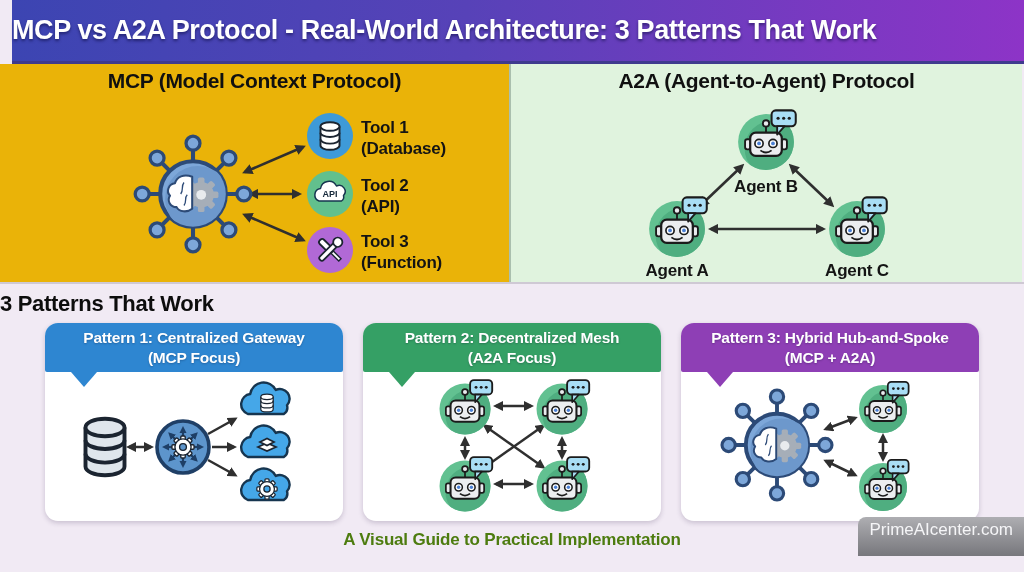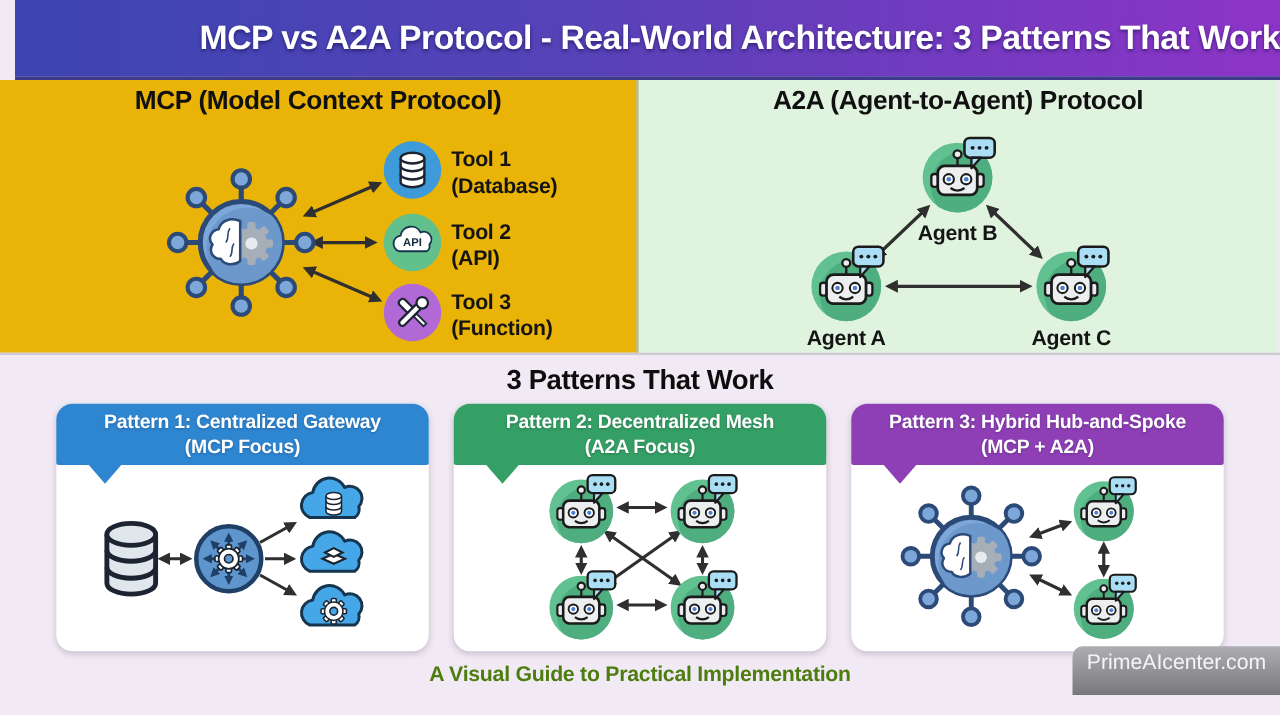--- a/index.html
+++ b/index.html
@@ -1,40 +1,40 @@
 <!DOCTYPE html>
 <html><head>
 <meta charset="utf-8">
 <style>
   * { box-sizing: border-box; }
   html, body { margin: 0; padding: 0; width: 1024px; height: 572px; overflow: hidden;
     font-family: "Liberation Sans", sans-serif; background: #f1eaf4; }
 
   
   .banner { height: 64px; background: linear-gradient(90deg, #3c45b2 0%, #5742b8 45%, #8d34c7 100%);
-    display: flex; align-items: center; justify-content: flex-end; border-bottom: 3px solid #3f3a8e; margin-left: 12px; }
+    display: flex; align-items: center; justify-content: flex-start; border-bottom: 3px solid #3f3a8e; margin-left: 12px; }
   .banner h1 { margin: 0; color: #ffffff; font-size: 27px; font-weight: 700; letter-spacing: -0.4px;
     text-shadow: 0 2px 3px rgba(10,10,60,0.55); }
 
   
   .panels { display: flex; height: 218px; }
   .panel { height: 100%; display: flex; flex-direction: column; }
   .panel-mcp { width: 511px; background: #eab308; border-right: 2px solid #aabfae; }
   .panel-a2a { width: 511px; background: #e0f3de; }
   .panel-title { margin: 5px 0 0 0; text-align: center; font-size: 21px; font-weight: 700;
     color: #101010; letter-spacing: -0.3px; }
   .panel svg { display: block; }
 
   svg text { font-family: "Liberation Sans", sans-serif; }
   .node-label { font-size: 17px; font-weight: 600; fill: #141414; letter-spacing: -0.2px; }
   .api-text { font-size: 9px; font-weight: 700; fill: #15283a; }
 
   
   .patterns { height: 287px; background: #f1eaf4; border-top: 2px solid #cfc9d4; }
-  .patterns-title { margin: 7px 0 6px 0; text-align: center; font-size: 22px; font-weight: 700;
+  .patterns-title { margin: 7px 0 6px 0; font-size: 22px; font-weight: 700;
     color: #0d0d0d; letter-spacing: -0.3px; }
   .cards { display: flex; gap: 20px; padding: 0 45px; }
   .card { flex: 1; background: #ffffff; border-radius: 13px; box-shadow: 0 2px 5px rgba(60,40,80,0.22);
     height: 198px; }
   .card-header { position: relative; border-radius: 13px 13px 2px 2px; color: #ffffff;
     text-align: center; font-size: 15.5px; font-weight: 700; line-height: 1.3;
     padding: 5px 4px 4px 4px; text-shadow: 0 1px 2px rgba(0,0,30,0.25); letter-spacing: -0.2px; }
   .notch { position: absolute; top: 100%; left: 26px; width: 0; height: 0;
     border-left: 13px solid transparent; border-right: 13px solid transparent;
     border-top: 15px solid #000; }

